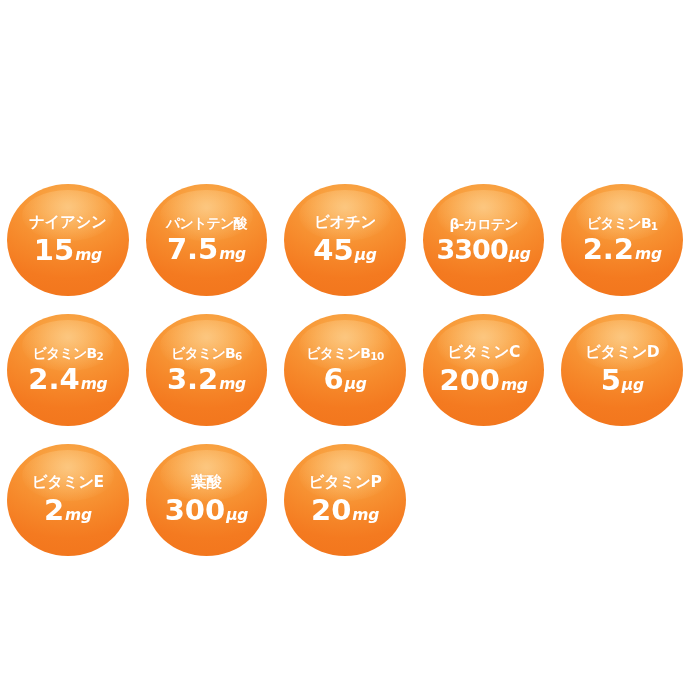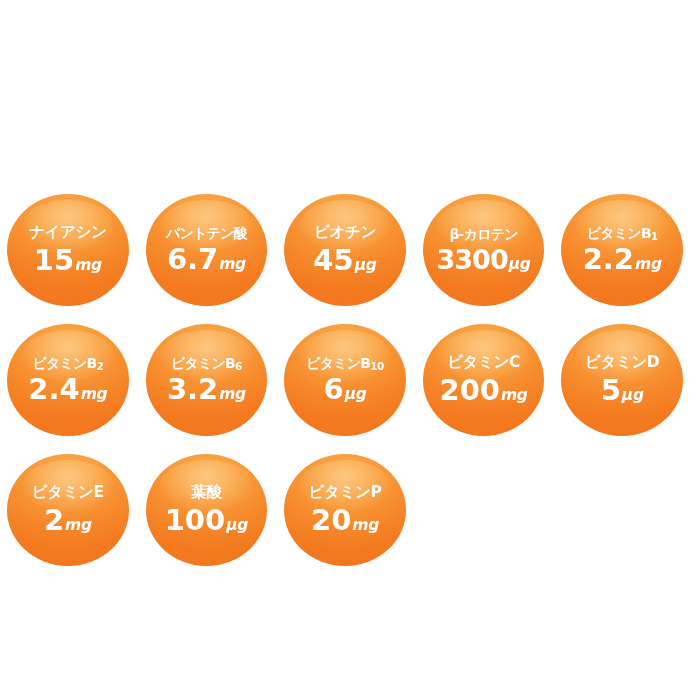--- a/index.html
+++ b/index.html
@@ -18,21 +18,21 @@
   #bubble-board {
     position: relative;
     width: 700px;
     height: 700px;
     background: #ffffff;
   }
 
   .bubble-grid {
     position: absolute;
     left: 0;
-    top: 185px;
+    top: 175px;
     width: 700px;
   }
 
   .bubble-row {
     display: flex;
     flex-direction: row;
     justify-content: flex-start;
     align-items: center;
     height: 130px;
     padding-left: 7px;
@@ -147,21 +147,21 @@
           <div class="nutrient-value">
               <span>15</span>
               <span class="unit">mg</span>
             </div>
         </div>
       </div>
       <div class="bubble">
         <div class="bubble-inner">
           <div class="nutrient-name small"><span>パントテン酸</span><span class="sub"></span></div>
           <div class="nutrient-value">
-              <span>6.7</span>
+              <span>7.5</span>
               <span class="unit">mg</span>
             </div>
         </div>
       </div>
       <div class="bubble">
         <div class="bubble-inner">
           <div class="nutrient-name"><span>ビオチン</span><span class="sub"></span></div>
           <div class="nutrient-value">
               <span>45</span>
               <span class="unit">μg</span>
@@ -243,21 +243,21 @@
           <div class="nutrient-value">
               <span>2</span>
               <span class="unit">mg</span>
             </div>
         </div>
       </div>
       <div class="bubble">
         <div class="bubble-inner">
           <div class="nutrient-name"><span>葉酸</span><span class="sub"></span></div>
           <div class="nutrient-value">
-              <span>100</span>
+              <span>300</span>
               <span class="unit">μg</span>
             </div>
         </div>
       </div>
       <div class="bubble">
         <div class="bubble-inner">
           <div class="nutrient-name"><span>ビタミンP</span><span class="sub"></span></div>
           <div class="nutrient-value">
               <span>20</span>
               <span class="unit">mg</span>

